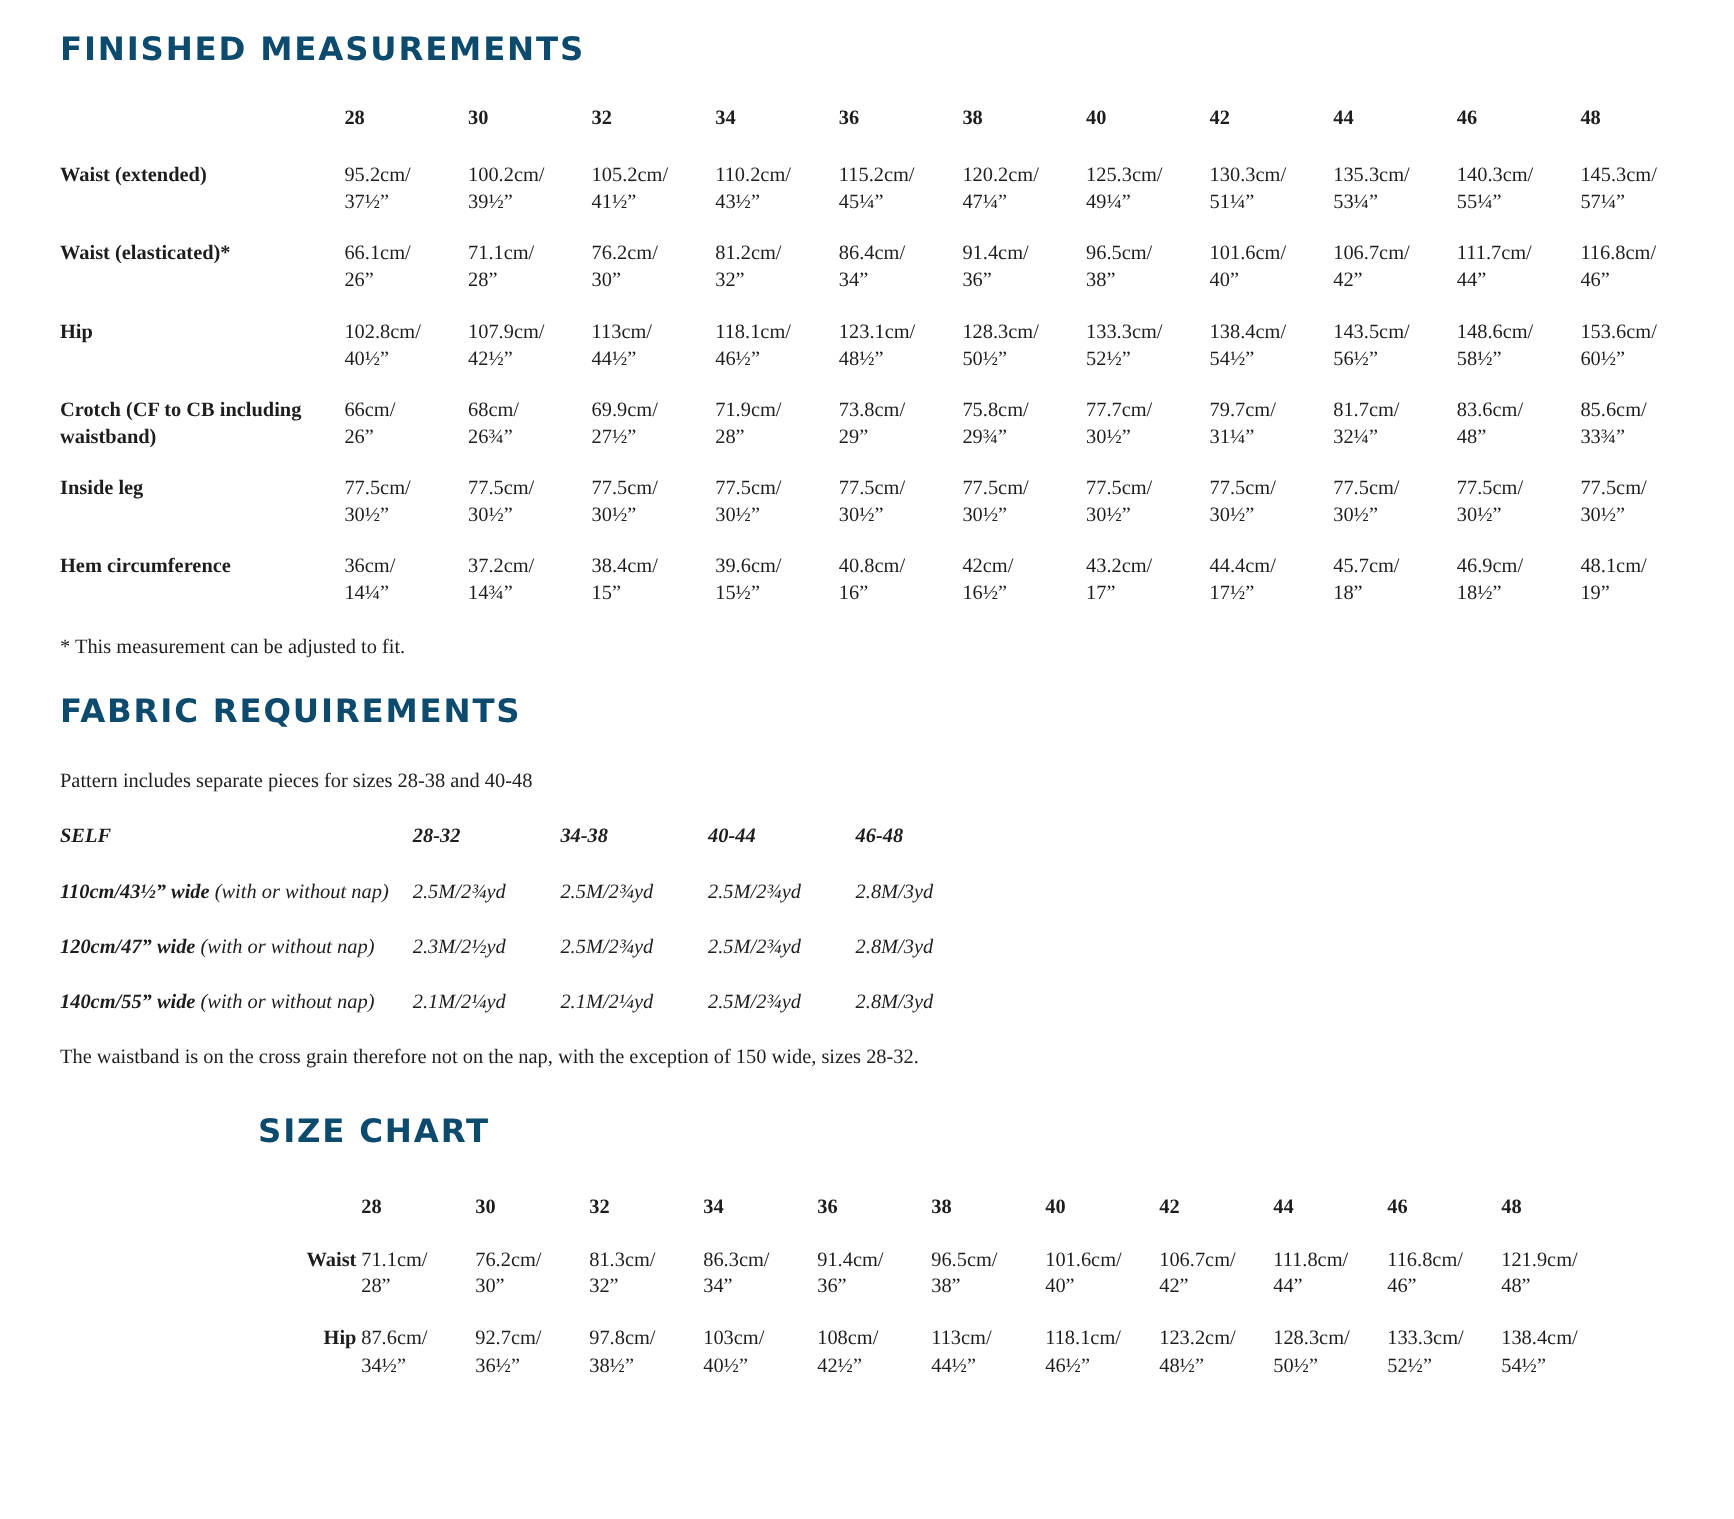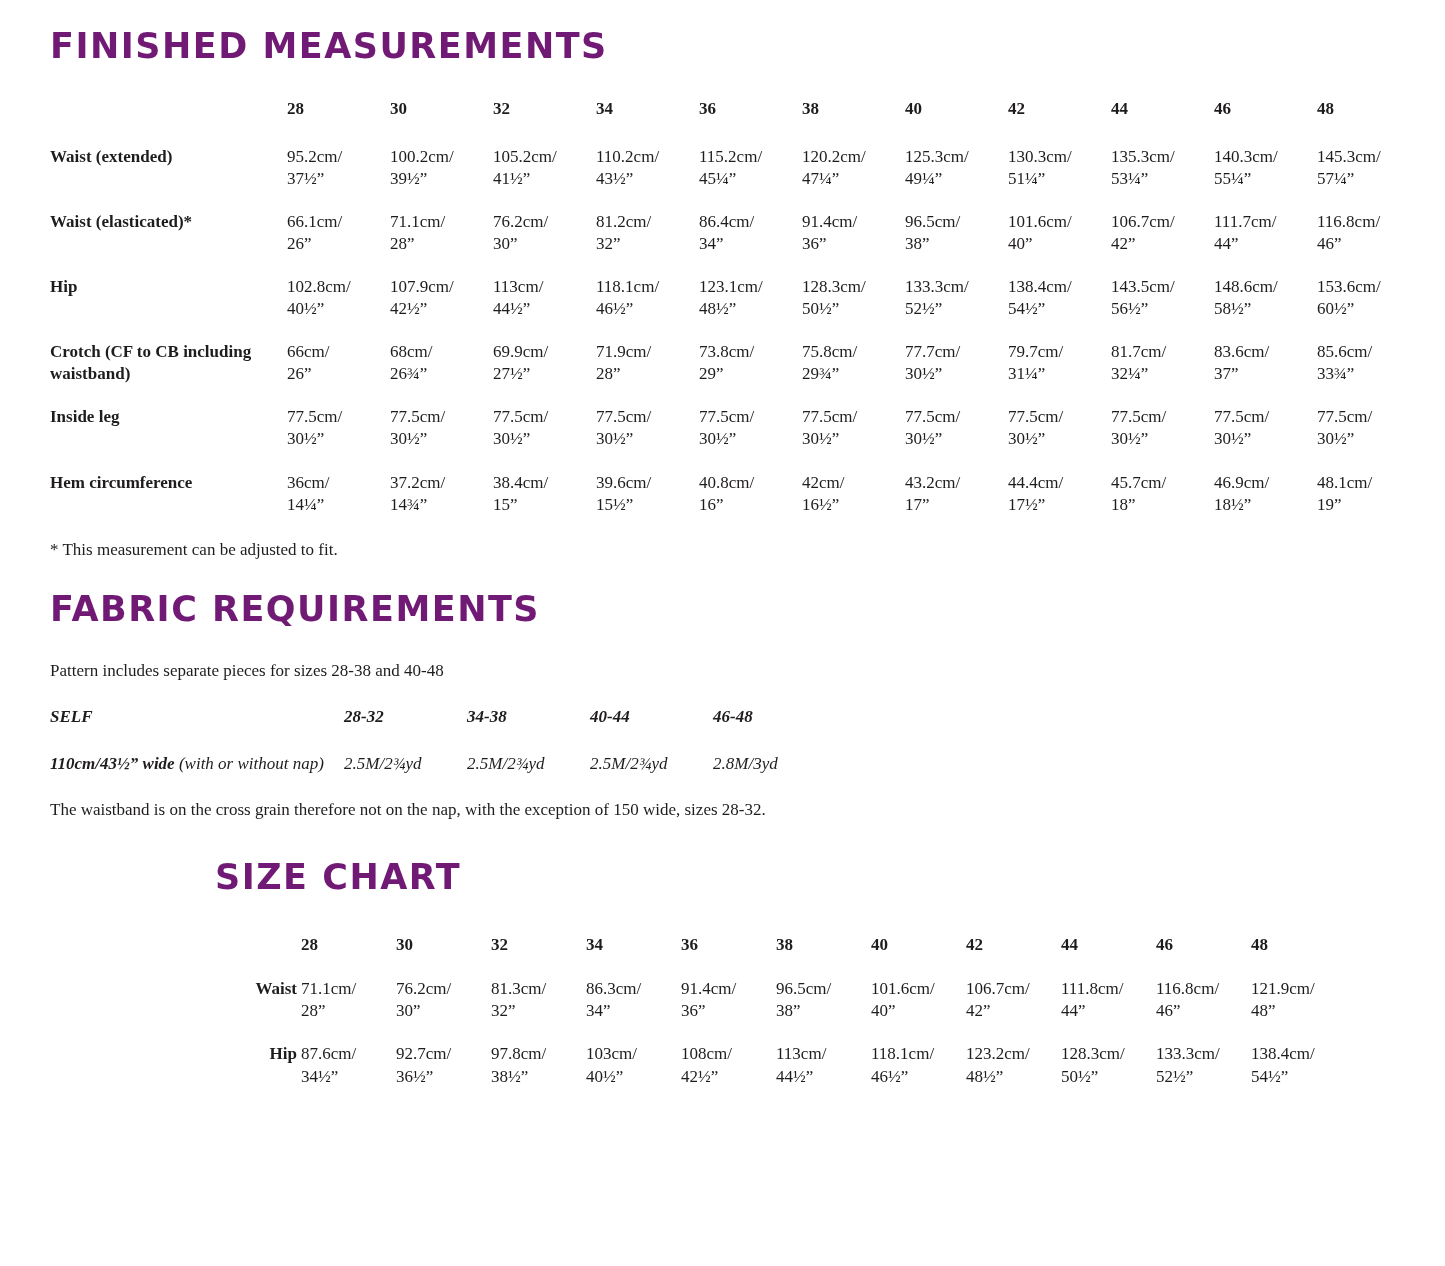--- a/index.html
+++ b/index.html
@@ -10,23 +10,23 @@
     padding: 24px 50px 40px 50px;
     background: #ffffff;
     color: #1f1c1d;
     font-family: "Liberation Serif", serif;
     font-size: 17px;
     line-height: 1.3;
   }
   .section-title {
     font-family: "DejaVu Sans", "Liberation Sans", sans-serif;
     font-weight: bold;
-    font-size: 35px;
+    font-size: 27px;
     letter-spacing: 1.5px;
-    color: #701a75;
+    color: #0c4a6e;
     margin: 0 0 28px 0;
   }
   table {
     border-collapse: collapse;
     table-layout: fixed;
   }
   th, td {
     text-align: left;
     vertical-align: top;
     font-size: 17px;
@@ -176,21 +176,21 @@
 29”</td>
             <td>75.8cm/
 29¾”</td>
             <td>77.7cm/
 30½”</td>
             <td>79.7cm/
 31¼”</td>
             <td>81.7cm/
 32¼”</td>
             <td>83.6cm/
-37”</td>
+48”</td>
             <td>85.6cm/
 33¾”</td>
           </tr>
           <tr class="data-row">
             <th class="lbl">Inside leg</th>
             <td>77.5cm/
 30½”</td>
             <td>77.5cm/
 30½”</td>
             <td>77.5cm/
@@ -254,20 +254,34 @@
             <th class="hdr">40-44</th>
             <th class="hdr">46-48</th>
           </tr>
           <tr class="data-row">
             <th class="lbl"><b>110cm/43½” wide</b> <span>(with or without nap)</span></th>
             <td>2.5M/2¾yd</td>
             <td>2.5M/2¾yd</td>
             <td>2.5M/2¾yd</td>
             <td>2.8M/3yd</td>
           </tr>
+          <tr class="data-row">
+            <th class="lbl"><b>120cm/47” wide</b> <span>(with or without nap)</span></th>
+            <td>2.3M/2½yd</td>
+            <td>2.5M/2¾yd</td>
+            <td>2.5M/2¾yd</td>
+            <td>2.8M/3yd</td>
+          </tr>
+          <tr class="data-row">
+            <th class="lbl"><b>140cm/55” wide</b> <span>(with or without nap)</span></th>
+            <td>2.1M/2¼yd</td>
+            <td>2.1M/2¼yd</td>
+            <td>2.5M/2¾yd</td>
+            <td>2.8M/3yd</td>
+          </tr>
         </tbody>
       </table>
     <p class="fr-note">The waistband is on the cross grain therefore not on the nap, with the exception of 150 wide, sizes 28-32.</p>
   </section>
 
   <section class="sc-wrap">
     <h1 class="section-title sc-title">SIZE CHART</h1>
     <table class="sc-table">
         <tbody>
           <tr class="hdr-row">

